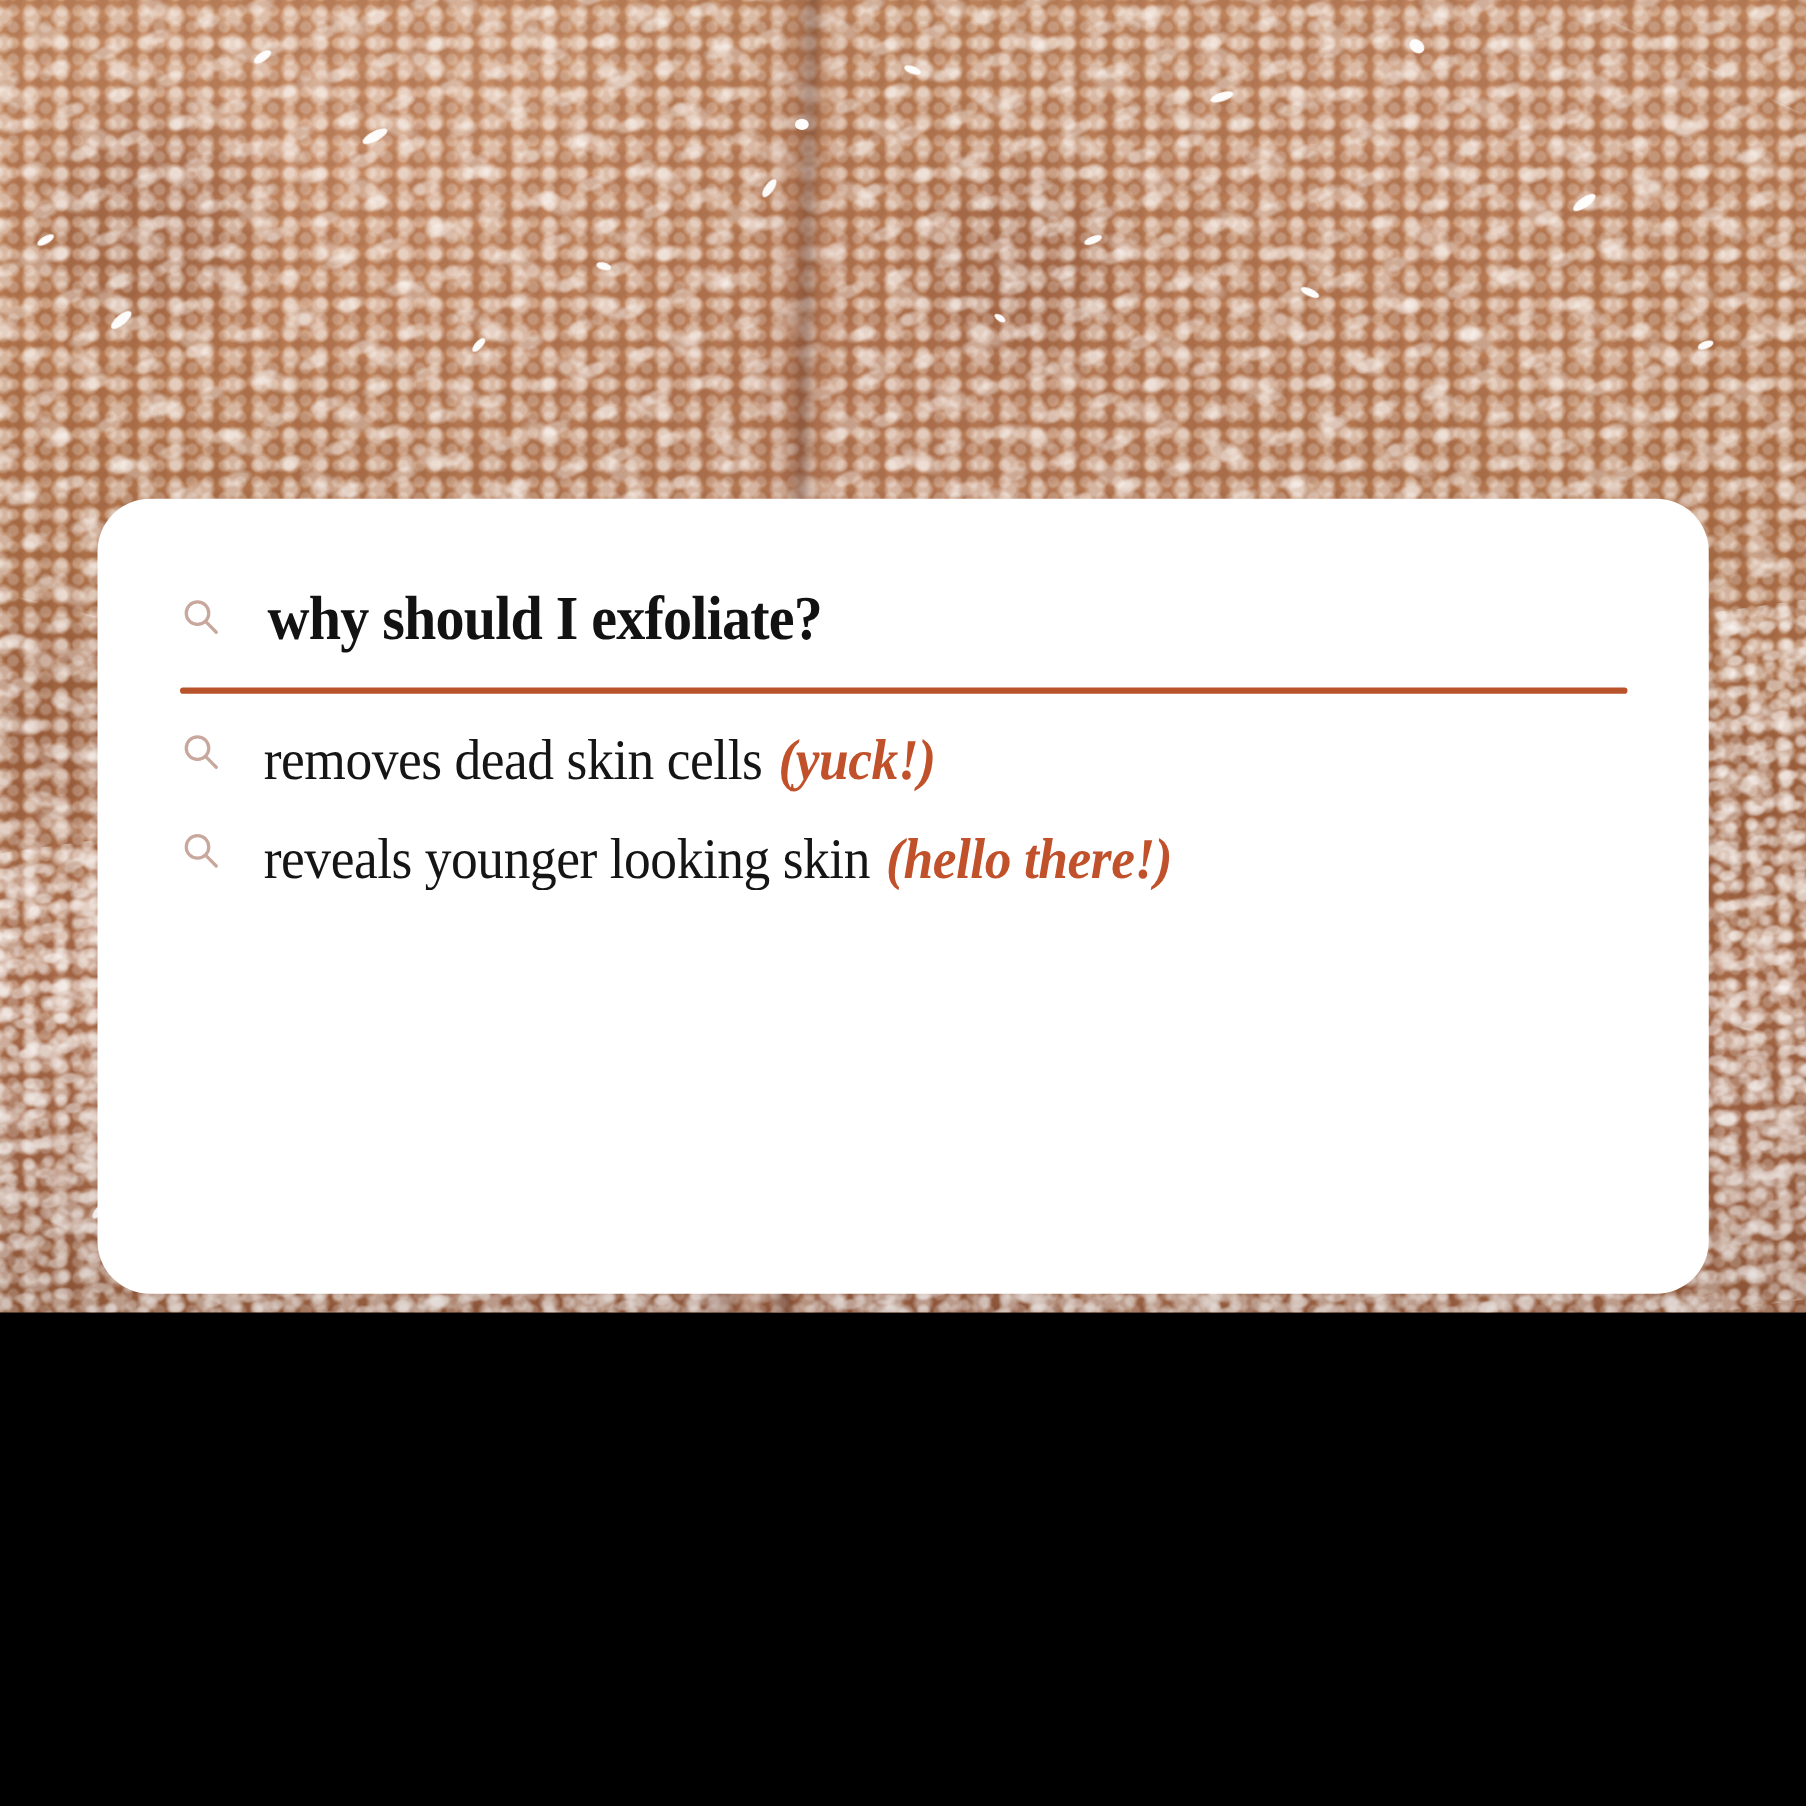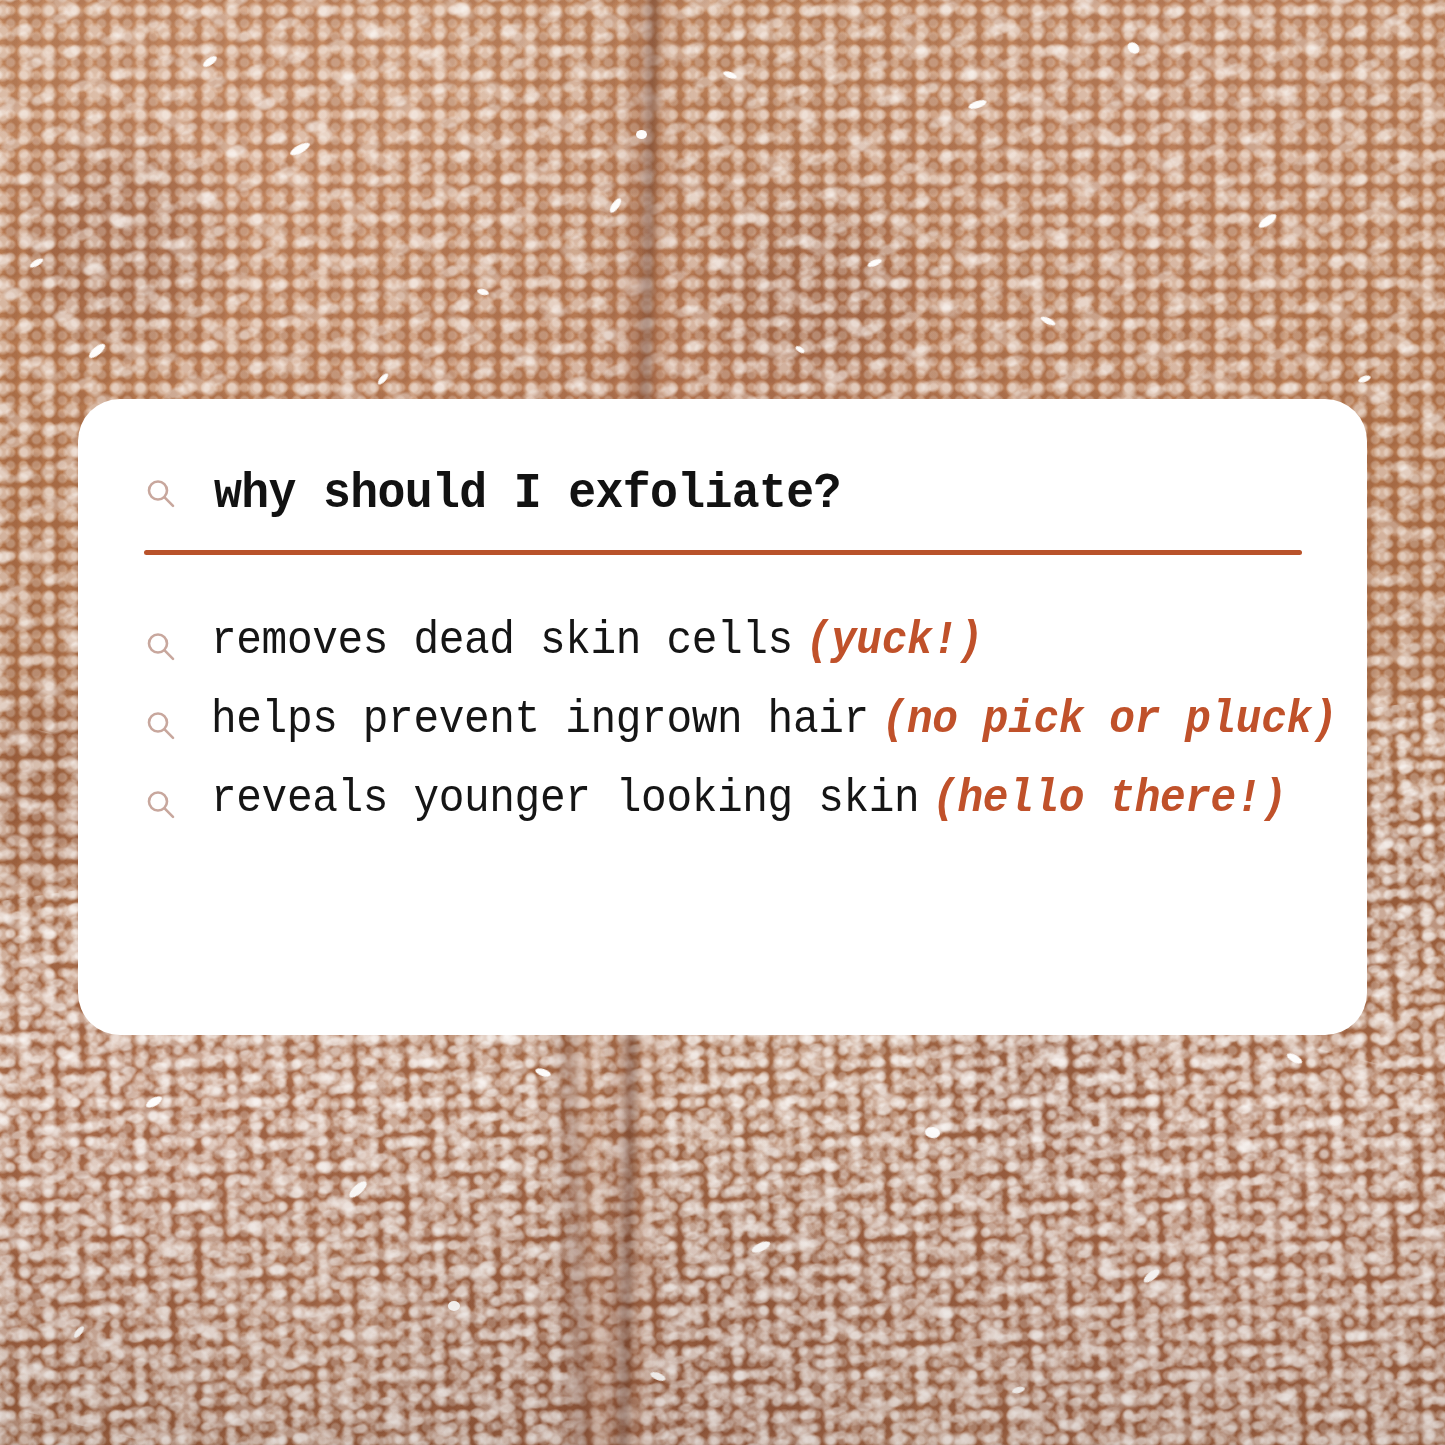--- a/index.html
+++ b/index.html
@@ -7,22 +7,22 @@
   html, body {
     width: 1445px;
     height: 1445px;
     overflow: hidden;
     background: #000;
   }
 
   #stage {
     position: relative;
     width: 1445px;
-    height: 1445px;
-    font-family: Liberation Mono, monospace;
+    height: 1050px;
+    font-family: Liberation Serif, serif;
     overflow: hidden;
   }
 
   
   .bg-photo {
     position: absolute;
     inset: 0;
     background-color: #b5764f;
     overflow: hidden;
   }
@@ -209,21 +209,21 @@
     border-radius: 3px;
   }
 
   .list {
     margin-top: 30px;
     list-style: none;
   }
 
   .row {
     display: flex;
-    align-items: flex-end;
+    align-items: flex-start;
     gap: 33px;
     height: 79px;
     white-space: nowrap;
   }
 
   .row-text {
     font-size: 46px;
     line-height: 1;
     letter-spacing: -0.4px;
     transform: scaleX(.93);
@@ -309,29 +309,20 @@
           <circle cx="14" cy="13.5" r="9" fill="none" stroke="#c8a79d" stroke-width="2.6"></circle>
           <line x1="20.6" y1="20.3" x2="29" y2="28.8" stroke="#c8a79d" stroke-width="2.6" stroke-linecap="round"></line>
         </svg>
         <span class="row-text">
           <span class="row-main">removes dead skin cells</span><span class="row-aside">(yuck!)</span>
         </span>
       </li>
 
 
 
-      <li class="row">
-        <svg class="mag mag-row" viewBox="0 0 34 34">
-          <circle cx="14" cy="13.5" r="9" fill="none" stroke="#c8a79d" stroke-width="2.6"></circle>
-          <line x1="20.6" y1="20.3" x2="29" y2="28.8" stroke="#c8a79d" stroke-width="2.6" stroke-linecap="round"></line>
-        </svg>
-        <span class="row-text">
-          <span class="row-main">helps prevent ingrown hair</span><span class="row-aside">(no pick or pluck)</span>
-        </span>
-      </li>
 
       <li class="row">
         <svg class="mag mag-row" viewBox="0 0 34 34">
           <circle cx="14" cy="13.5" r="9" fill="none" stroke="#c8a79d" stroke-width="2.6"></circle>
           <line x1="20.6" y1="20.3" x2="29" y2="28.8" stroke="#c8a79d" stroke-width="2.6" stroke-linecap="round"></line>
         </svg>
         <span class="row-text">
           <span class="row-main">reveals younger looking skin</span><span class="row-aside">(hello there!)</span>
         </span>
       </li>

